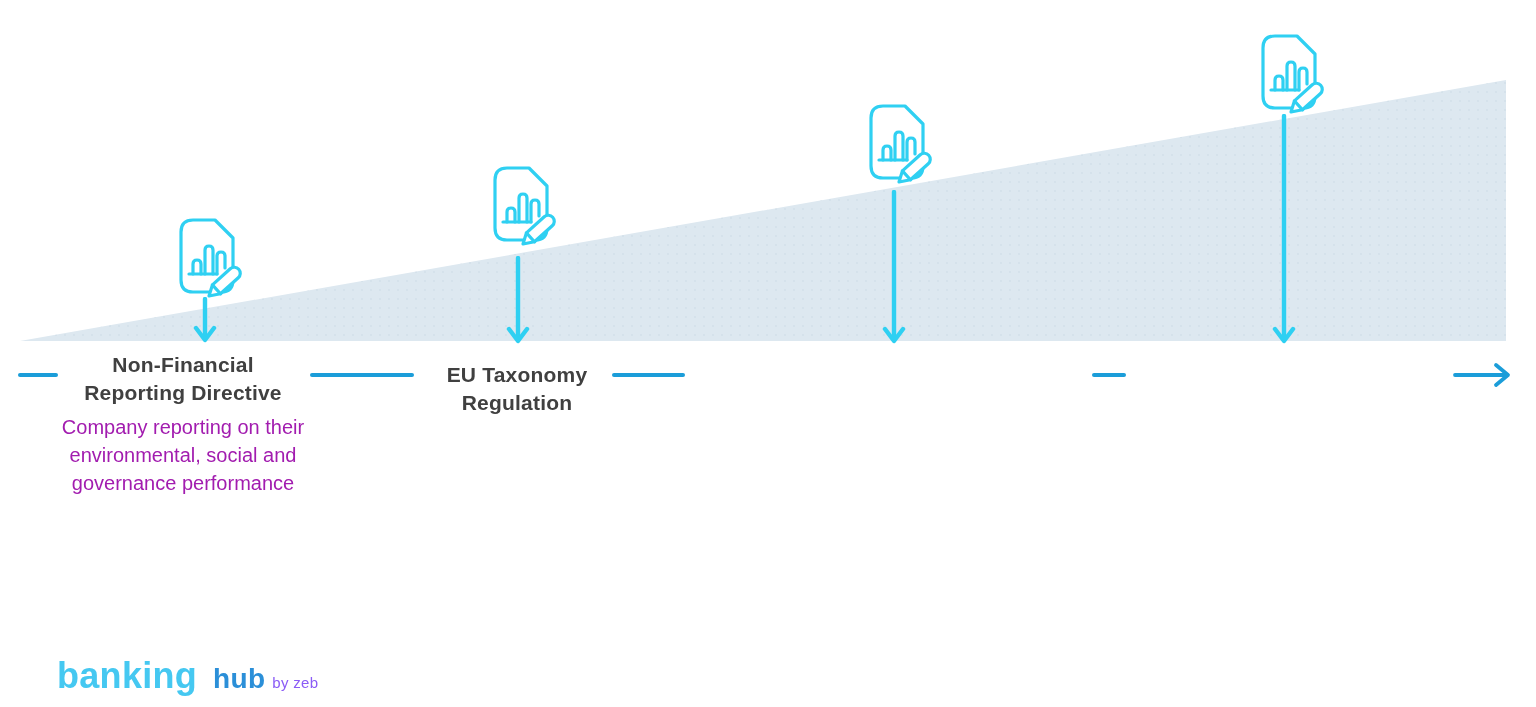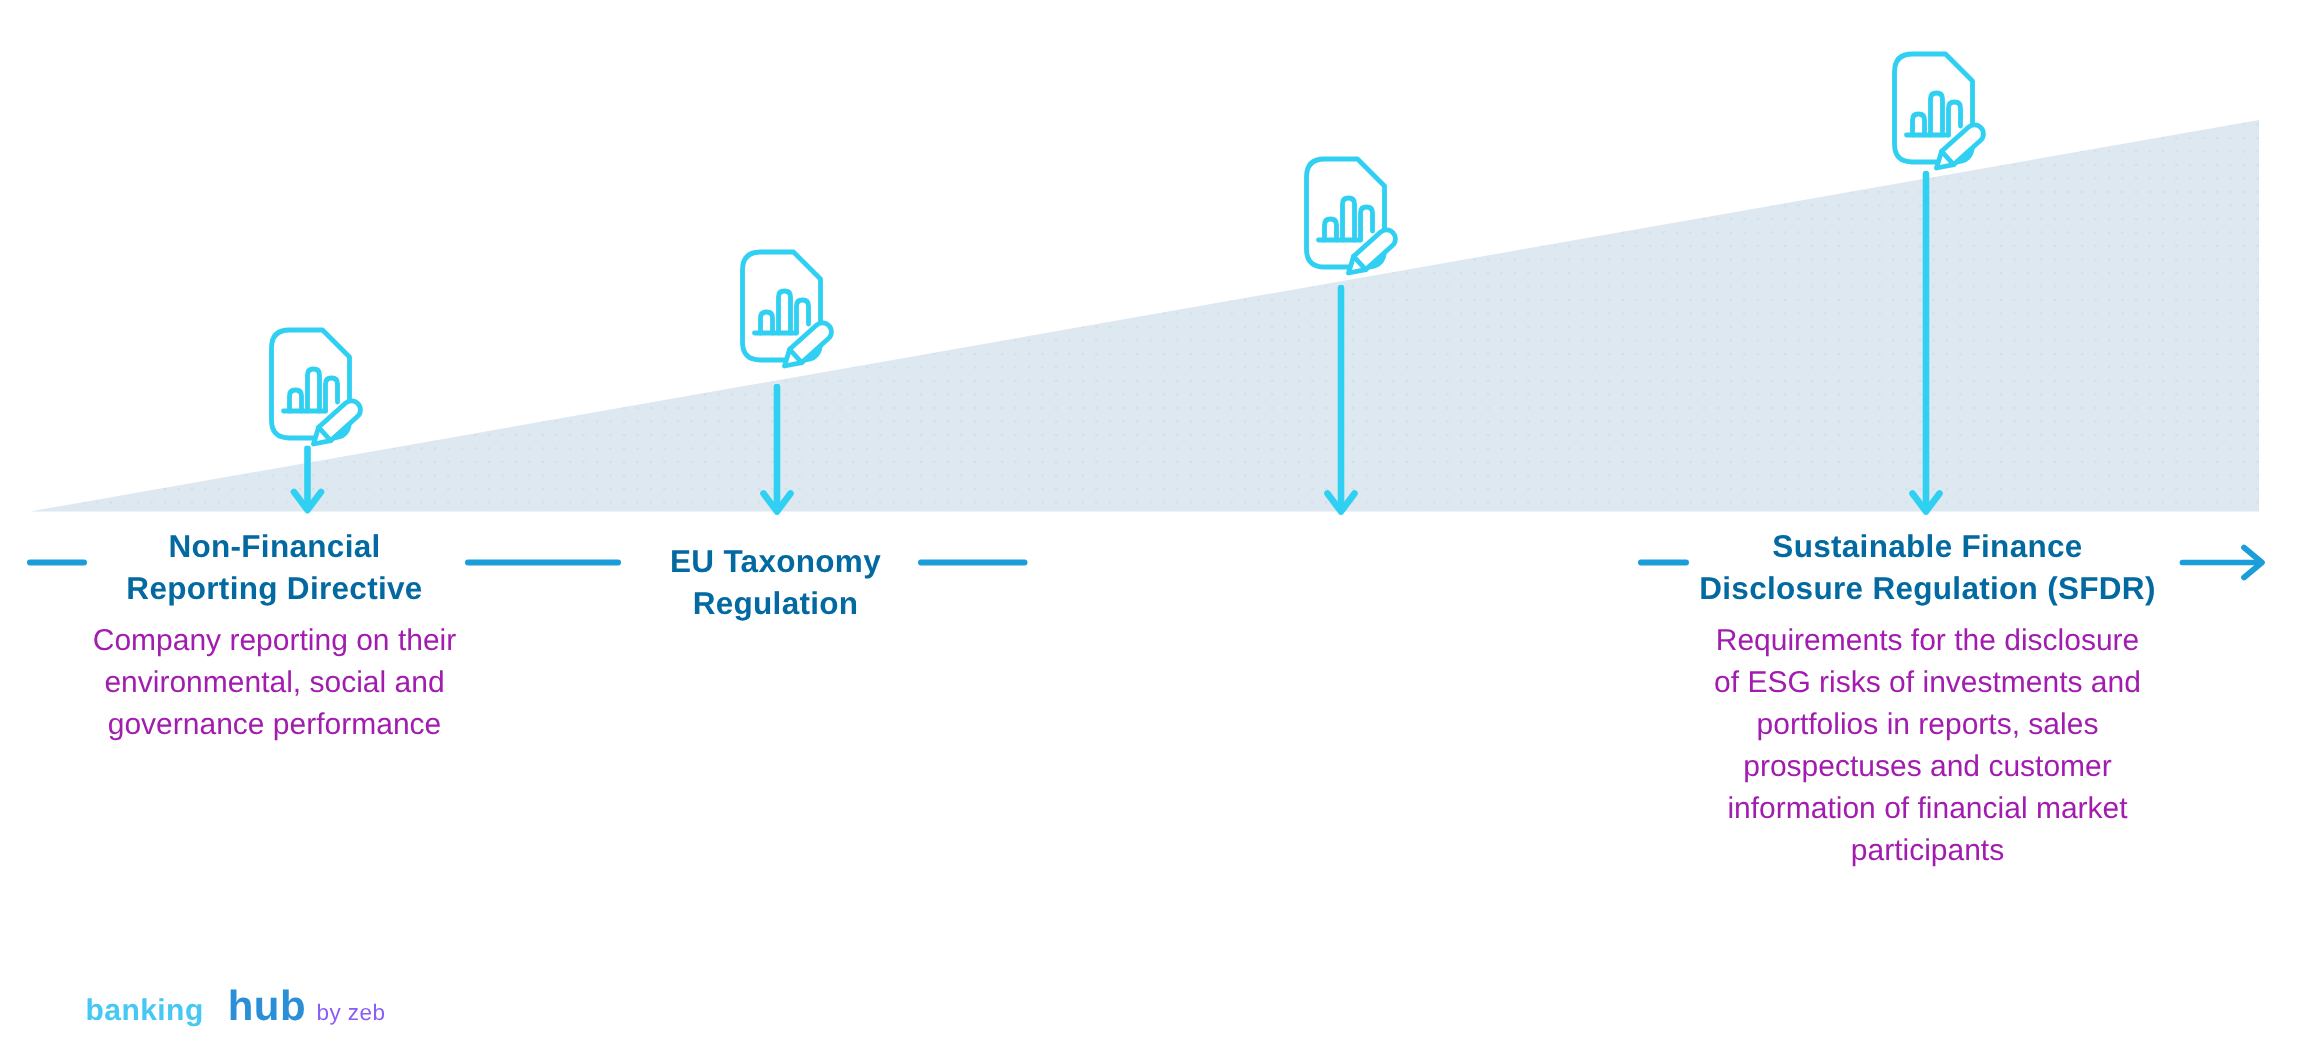--- a/index.html
+++ b/index.html
@@ -18,21 +18,21 @@
     background:#1b9dd9;border-radius:2px;
   }
   .tl-arrow{position:absolute;}
   .milestone{
     position:absolute;top:351px;
     text-align:center;
   }
   .milestone .title{
     margin:0 auto 6px auto;
     font-size:21px;font-weight:bold;line-height:28px;
-    color:#0369a1;letter-spacing:.2px;
+    color:#404040;letter-spacing:.2px;
   }
   .milestone .desc{
     margin:0 auto;
     font-size:20px;line-height:28px;
     color:#a21caf;
   }
   .m1{left:8px;width:350px;}
   .m1 .title{max-width:235px;}
   .m1 .desc{max-width:265px;}
   .m2{left:367px;width:300px;}
@@ -41,21 +41,21 @@
   .m3{left:698px;width:394px;}
   .m3 .title{max-width:385px;}
   .m3 .desc{max-width:260px;}
   .m4{left:1102px;width:366px;}
   .m4 .title{max-width:310px;}
   .m4 .desc{max-width:290px;}
   .logo{
     position:absolute;left:57px;top:655px;
     white-space:nowrap;
   }
-  .logo .p1{font-size:20px;font-weight:bold;color:#45c8f1;letter-spacing:.3px;}
+  .logo .p1{font-size:36px;font-weight:bold;color:#45c8f1;letter-spacing:.3px;}
   .logo .p2{font-size:28px;font-weight:bold;color:#2b8fd8;letter-spacing:.3px;margin-left:16px;}
   .logo .by{font-size:15px;color:#8b5cf6;margin-left:7px;letter-spacing:.3px;}
 </style>
 </head>
 <body>
 
 <div class="canvas">
 
   <svg class="bg-svg" width="1536" height="707" aria-hidden="true">
     <defs>
@@ -163,22 +163,18 @@
   <div class="milestone m1">
     <div class="title">Non-Financial Reporting Directive</div>
     <div class="desc">Company reporting on their environmental, social and governance performance</div>
   </div>
 
   <div class="milestone m2">
     <div class="title">EU Taxonomy Regulation</div>
   </div>
 
 
-  <div class="milestone m4">
-    <div class="title">Sustainable Finance Disclosure Regulation (SFDR)</div>
-    <div class="desc">Requirements for the disclosure of ESG risks of investments and portfolios in reports, sales prospectuses and customer information of financial market participants</div>
-  </div>
 
   <div class="logo">
     <span class="p1">banking</span><span class="p2">hub</span><span class="by">by zeb</span>
   </div>
 
 </div>
 
 </body></html>

